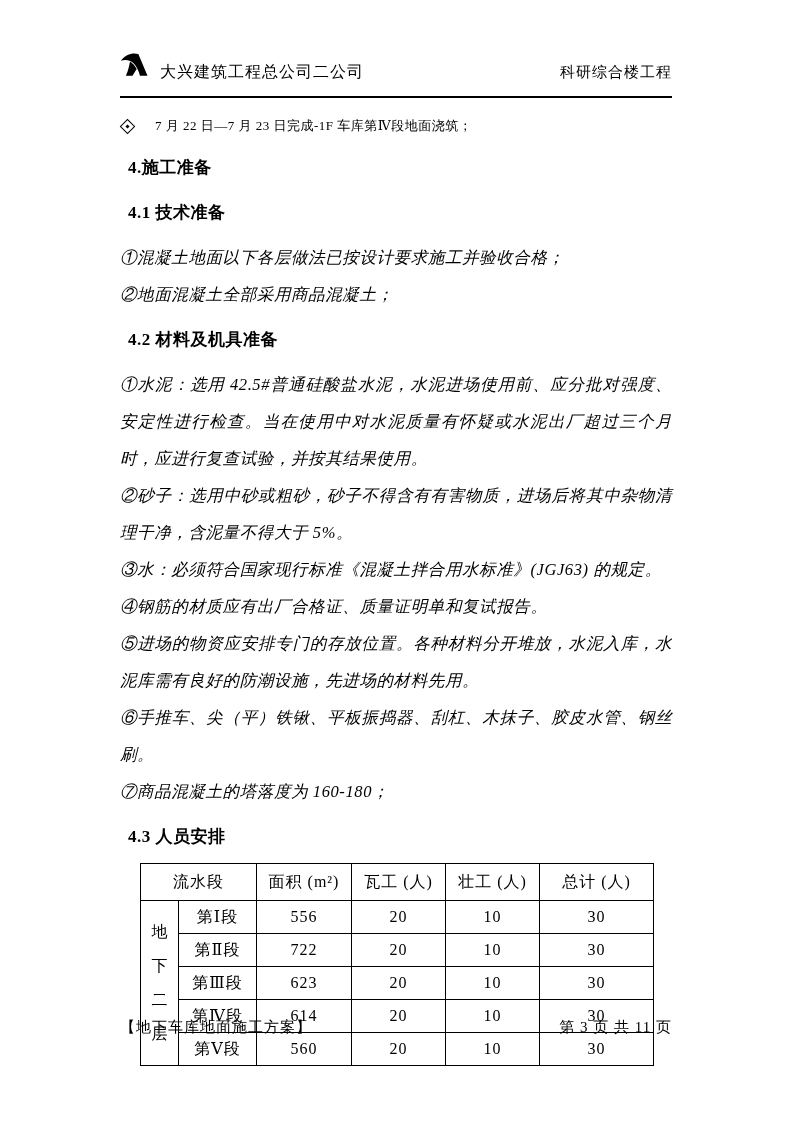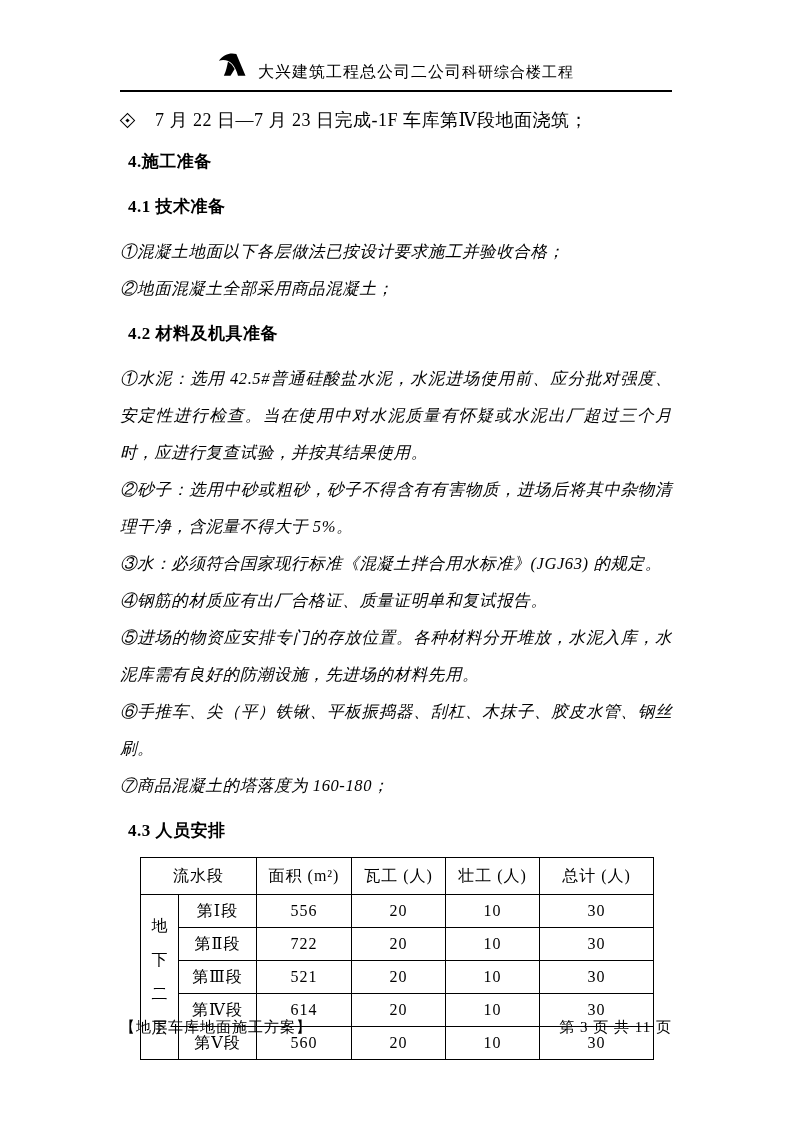--- a/index.html
+++ b/index.html
@@ -17,33 +17,33 @@
   .content {
     position: absolute;
     left: 120px;
     right: 121px;
     top: 46px;
   }
   
   .doc-header {
     display: flex;
     align-items: flex-end;
-    justify-content: center;
-    padding-bottom: 8px;
+    justify-content: space-between;
+    padding-bottom: 14px;
     border-bottom: 2px solid #000;
   }
   .header-left { display: flex; align-items: flex-end; gap: 10px; }
   .logo-icon { width: 30px; height: 36px; display: block; }
   .company-name { font-size: 16px; letter-spacing: 1px; line-height: 20px; }
   .project-name { font-size: 15px; letter-spacing: 1px; line-height: 20px; }
   
   .milestone {
     margin: 13px 0 5px 0;
     line-height: 30px;
-    font-size: 18px;
+    font-size: 13px;
     letter-spacing: 0.5px;
     display: flex;
     align-items: center;
   }
   .diamond-bullet {
     position: relative;
     width: 11px; height: 11px;
     margin: 0 22px 0 2px;
     flex: 0 0 auto;
   }
@@ -193,21 +193,21 @@
         </tr>
         <tr>
           <td>第Ⅱ段</td>
           <td>722</td>
           <td>20</td>
           <td>10</td>
           <td>30</td>
         </tr>
         <tr>
           <td>第Ⅲ段</td>
-          <td>521</td>
+          <td>623</td>
           <td>20</td>
           <td>10</td>
           <td>30</td>
         </tr>
         <tr>
           <td>第Ⅳ段</td>
           <td>614</td>
           <td>20</td>
           <td>10</td>
           <td>30</td>

